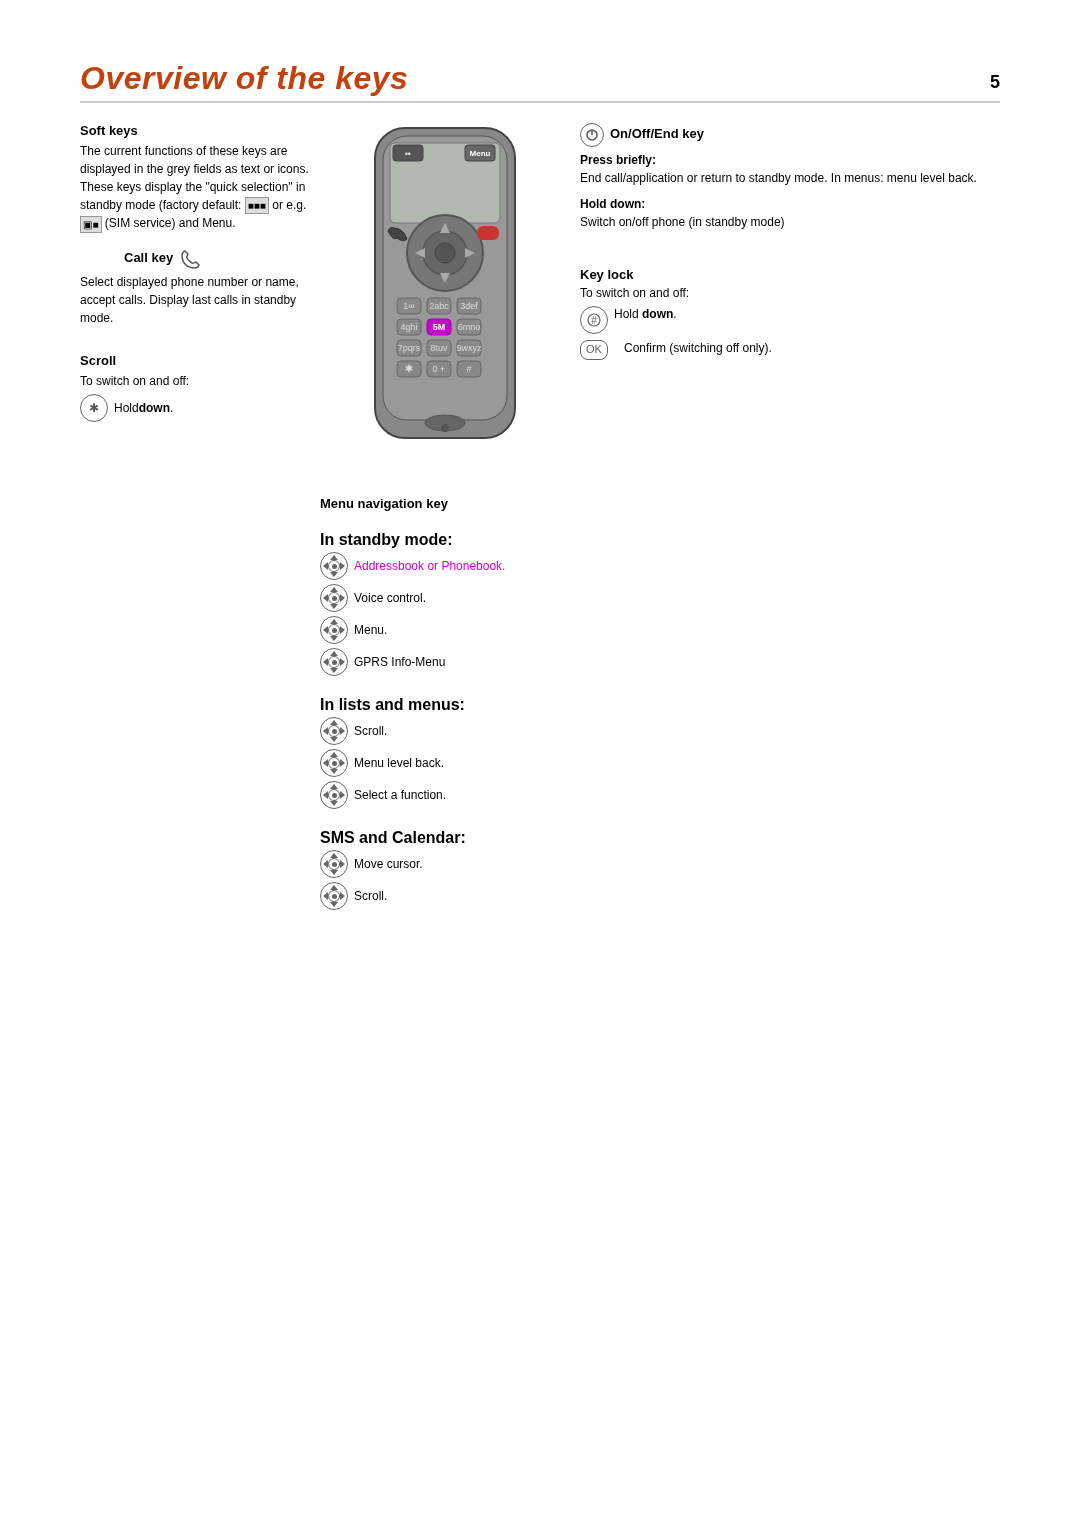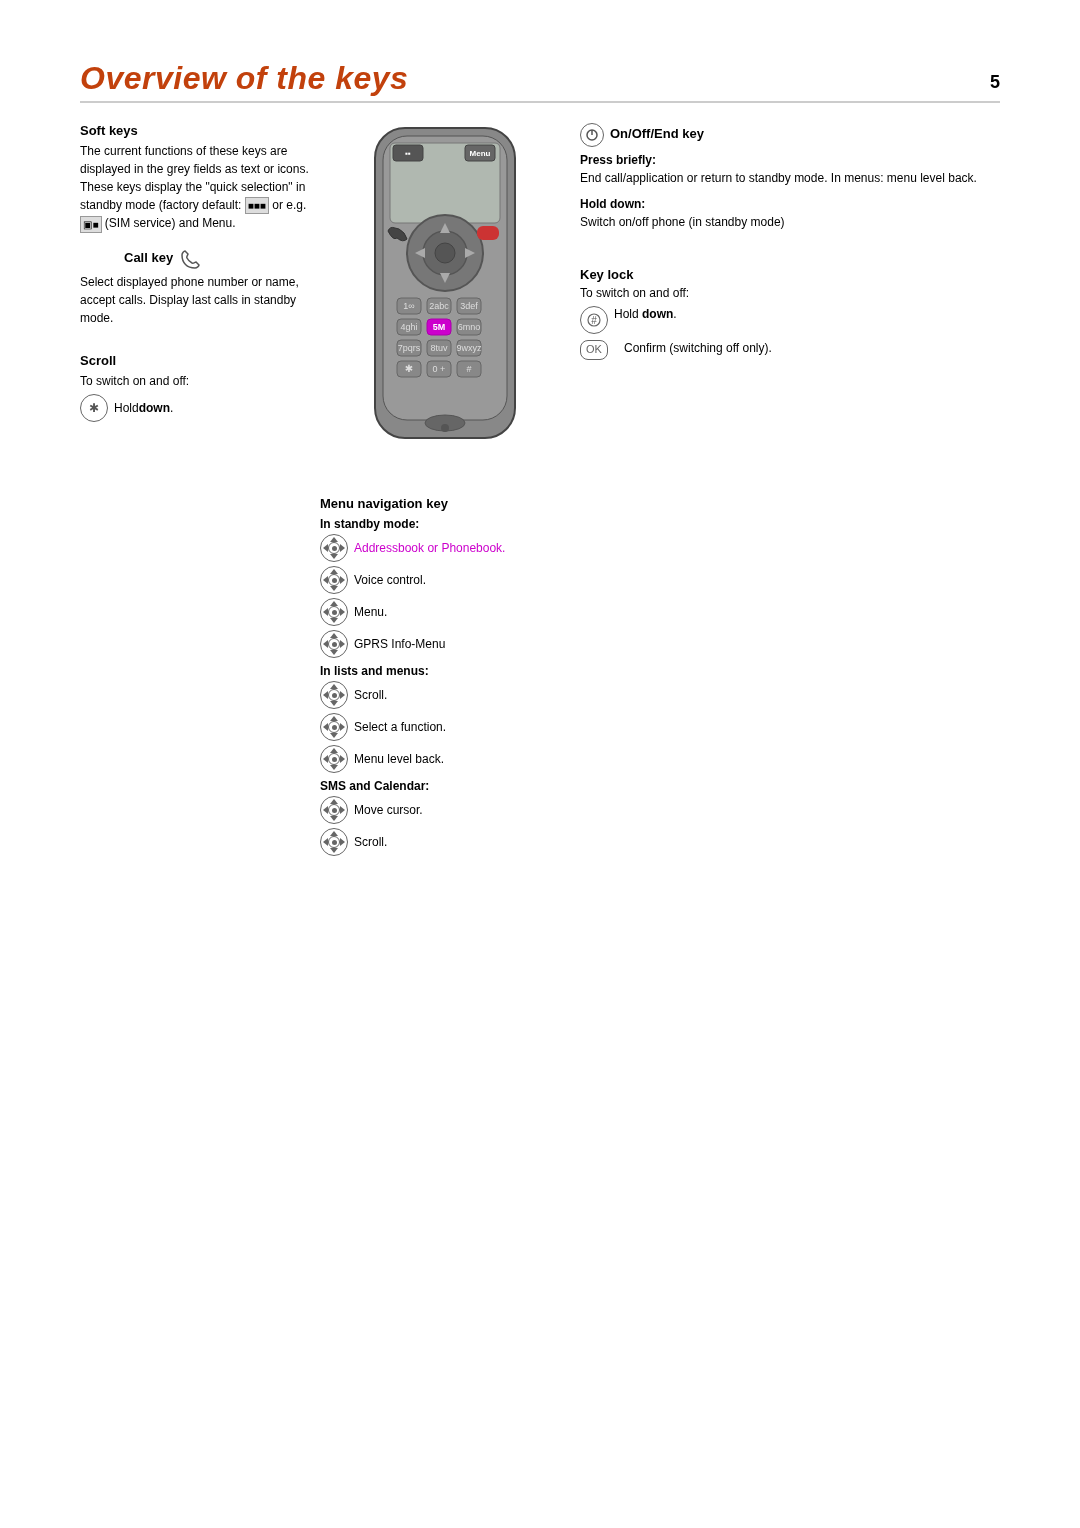--- a/index.html
+++ b/index.html
@@ -221,23 +221,23 @@
     }
 
     .nav-row {
       display: flex;
       align-items: center;
       margin-bottom: 4px;
       font-size: 12px;
     }
 
     .bullet-section {
-      font-size: 12px;
+      font-size: 16px;
       font-weight: bold;
-      margin: 6px 0 3px 0;
+      margin: 20px 0 3px 0;
     }
 
   </style>
 </head>
 <body>
 
 <div class="page">
 
   <div class="page-header">
     <div style="display:flex; align-items:flex-end; gap:0;">
@@ -415,32 +415,32 @@
         </div>
 
         <div class="nav-row">
           <div class="nav-icon">
             <div class="arrow-up"></div>
               <div class="arrow-down"></div>
               <div class="arrow-left"></div>
               <div class="arrow-right"></div>
               <div class="center-dot"></div>
           </div>
+          <span>Menu level back.</span>
+        </div>
+
+        <div class="nav-row">
+          <div class="nav-icon">
+            <div class="arrow-up"></div>
+              <div class="arrow-down"></div>
+              <div class="arrow-left"></div>
+              <div class="arrow-right"></div>
+              <div class="center-dot"></div>
+          </div>
           <span>Select a function.</span>
-        </div>
-
-        <div class="nav-row">
-          <div class="nav-icon">
-            <div class="arrow-up"></div>
-              <div class="arrow-down"></div>
-              <div class="arrow-left"></div>
-              <div class="arrow-right"></div>
-              <div class="center-dot"></div>
-          </div>
-          <span>Menu level back.</span>
         </div>
 
         <div class="bullet-section">SMS and Calendar:</div>
 
         <div class="nav-row">
           <div class="nav-icon">
             <div class="arrow-up"></div>
               <div class="arrow-down"></div>
               <div class="arrow-left"></div>
               <div class="arrow-right"></div>

